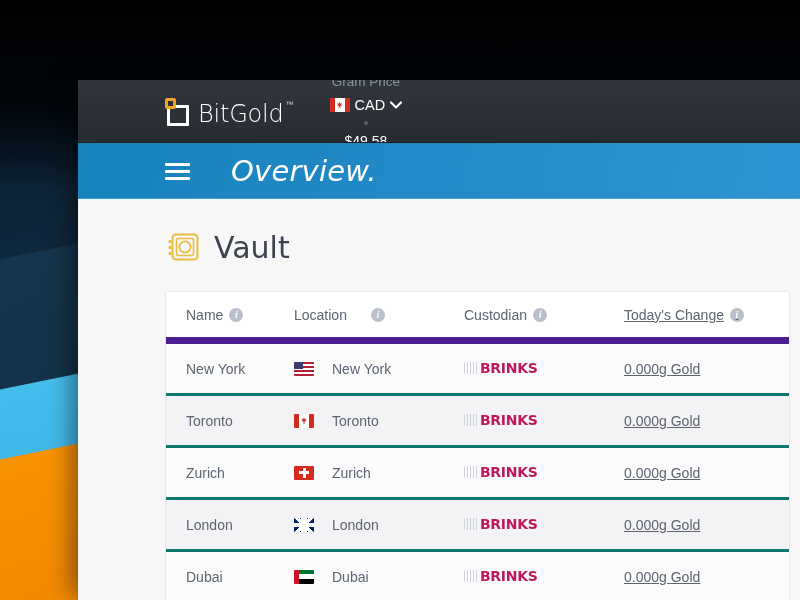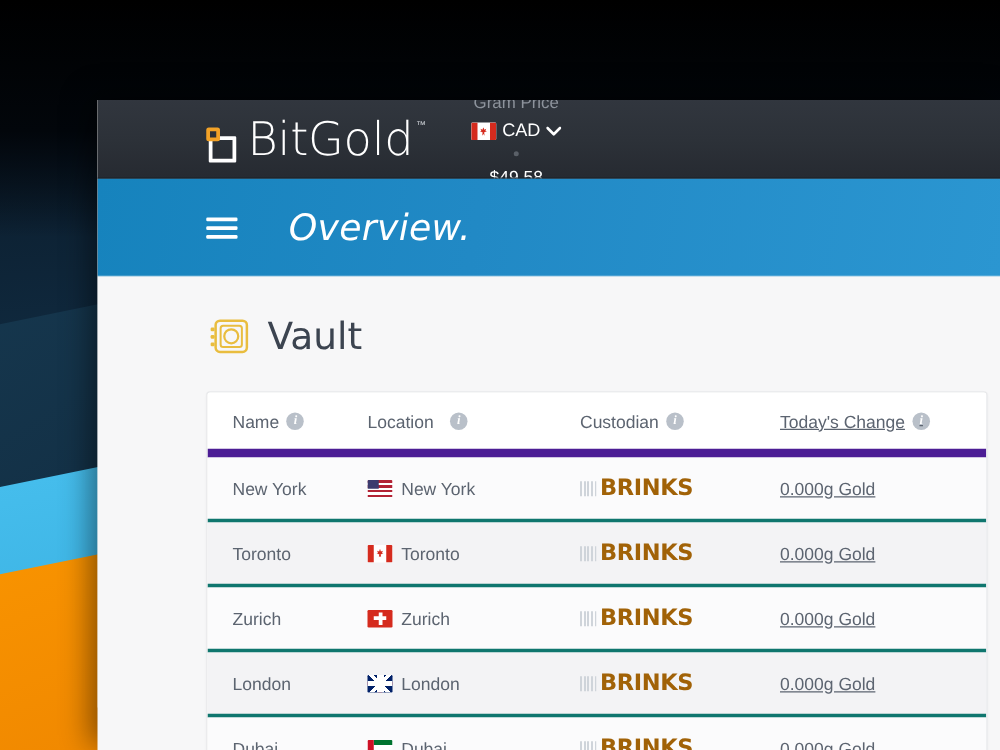--- a/index.html
+++ b/index.html
@@ -107,21 +107,21 @@
   #logo-dot {
     position: absolute;
     left: 0px; top: 0px;
     width: 11px; height: 11px;
     background: #2c3138;
     border: 3px solid #f2a227;
     border-radius: 2px;
   }
   #logo-text {
     color: #ffffff;
-    font-size: 37px;
+    font-size: 24px;
     font-weight: 300;
     letter-spacing: -.2px;
     line-height: 1;
     font-family: "DejaVu Sans", sans-serif;
   }
   #logo-tm {
     color: #cfd3d8;
     font-size: 8px;
     margin-left: 2px;
     align-self: flex-start;
@@ -224,21 +224,21 @@
     background: #5a6068;
     margin: 0 8px;
   }
   #gram-price-value {
     color: #ffffff;
     font-size: 14px;
   }
 
   
   #bluebar {
-    height: 78px;
+    height: 56px;
     background: linear-gradient(100deg, #1683bd 0%, #2189c5 42%, #2b96d1 100%);
     display: flex;
     align-items: center;
     padding-left: 87px;
     position: relative;
   }
   #bluebar::after {
     content: "";
     position: absolute; left: 0; right: 0; bottom: 0; height: 1px;
     background: rgba(255,255,255,.18);
@@ -301,21 +301,21 @@
   #thead-row {
     background: #ffffff;
     border-bottom: 7px solid #4c1d95;
     color: #5c6470;
   }
   .tbody-row { border-bottom: 3px solid #0f766e; justify-content: flex-end; }
   .tbody-row.odd  { background: #fbfbfc; }
   .tbody-row.even { background: #f3f3f5; }
 
   .c-name     { width: 128px; padding-left: 20px; }
-  .c-location { width: 170px; display: flex; align-items: center; gap: 7px; }
+  .c-location { width: 170px; display: flex; align-items: center; gap: 18px; }
   .c-custodian{ width: 160px; }
   .c-change   { flex: 1; text-decoration: underline; }
 
   .info-icon {
     display: inline-flex; align-items: center; justify-content: center;
     width: 14px; height: 14px;
     border-radius: 50%;
     background: #b9c0c9;
     color: #ffffff;
     font-size: 10px;
@@ -334,23 +334,23 @@
     display: inline-flex;
     align-items: center;
     gap: 3px;
   }
   .brinks-bars {
     display: inline-block;
     width: 13px; height: 12px;
     background: repeating-linear-gradient(90deg, #cfd4da 0 1.5px, #ffffff00 1.5px 3px);
   }
   .brinks-word {
-    font-size: 18px;
+    font-size: 14px;
     font-weight: bold;
-    color: #a16207;
+    color: #be185d;
     letter-spacing: -.3px;
     font-family: "DejaVu Sans", sans-serif;
   }
 </style>
 </head>
 <body>
 
 <div id="backdrop">
   <div id="bg-gradient"></div>
   <div id="bg-dark-wedge"></div>

